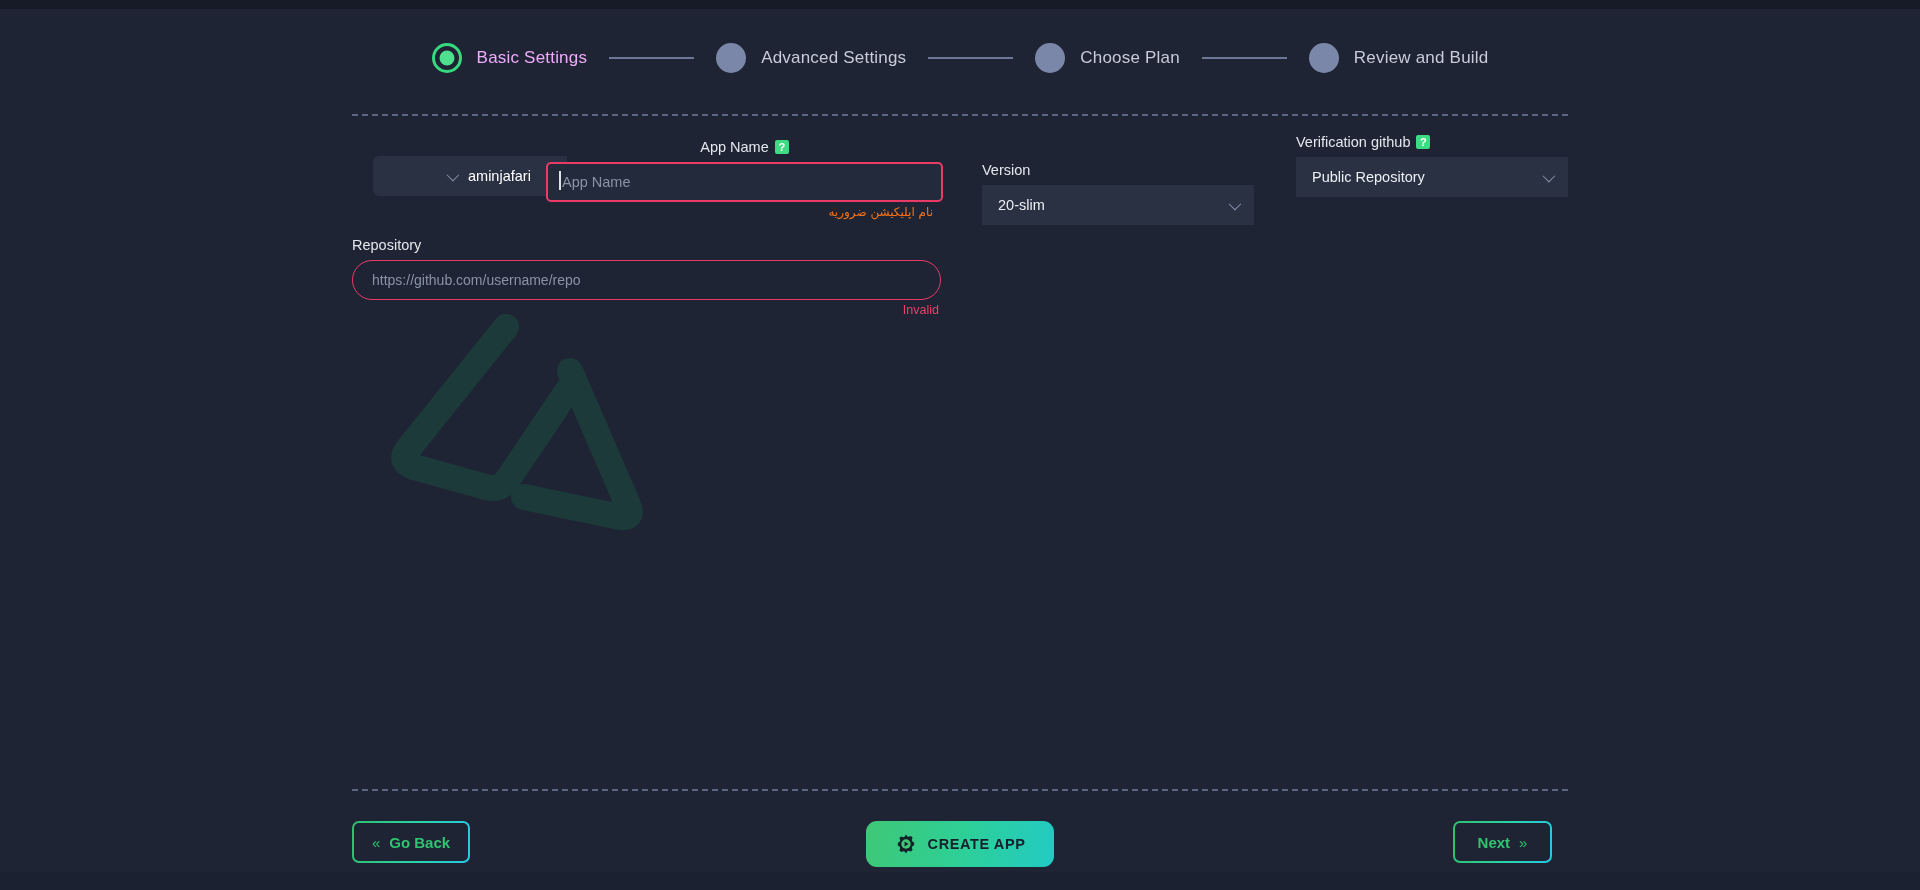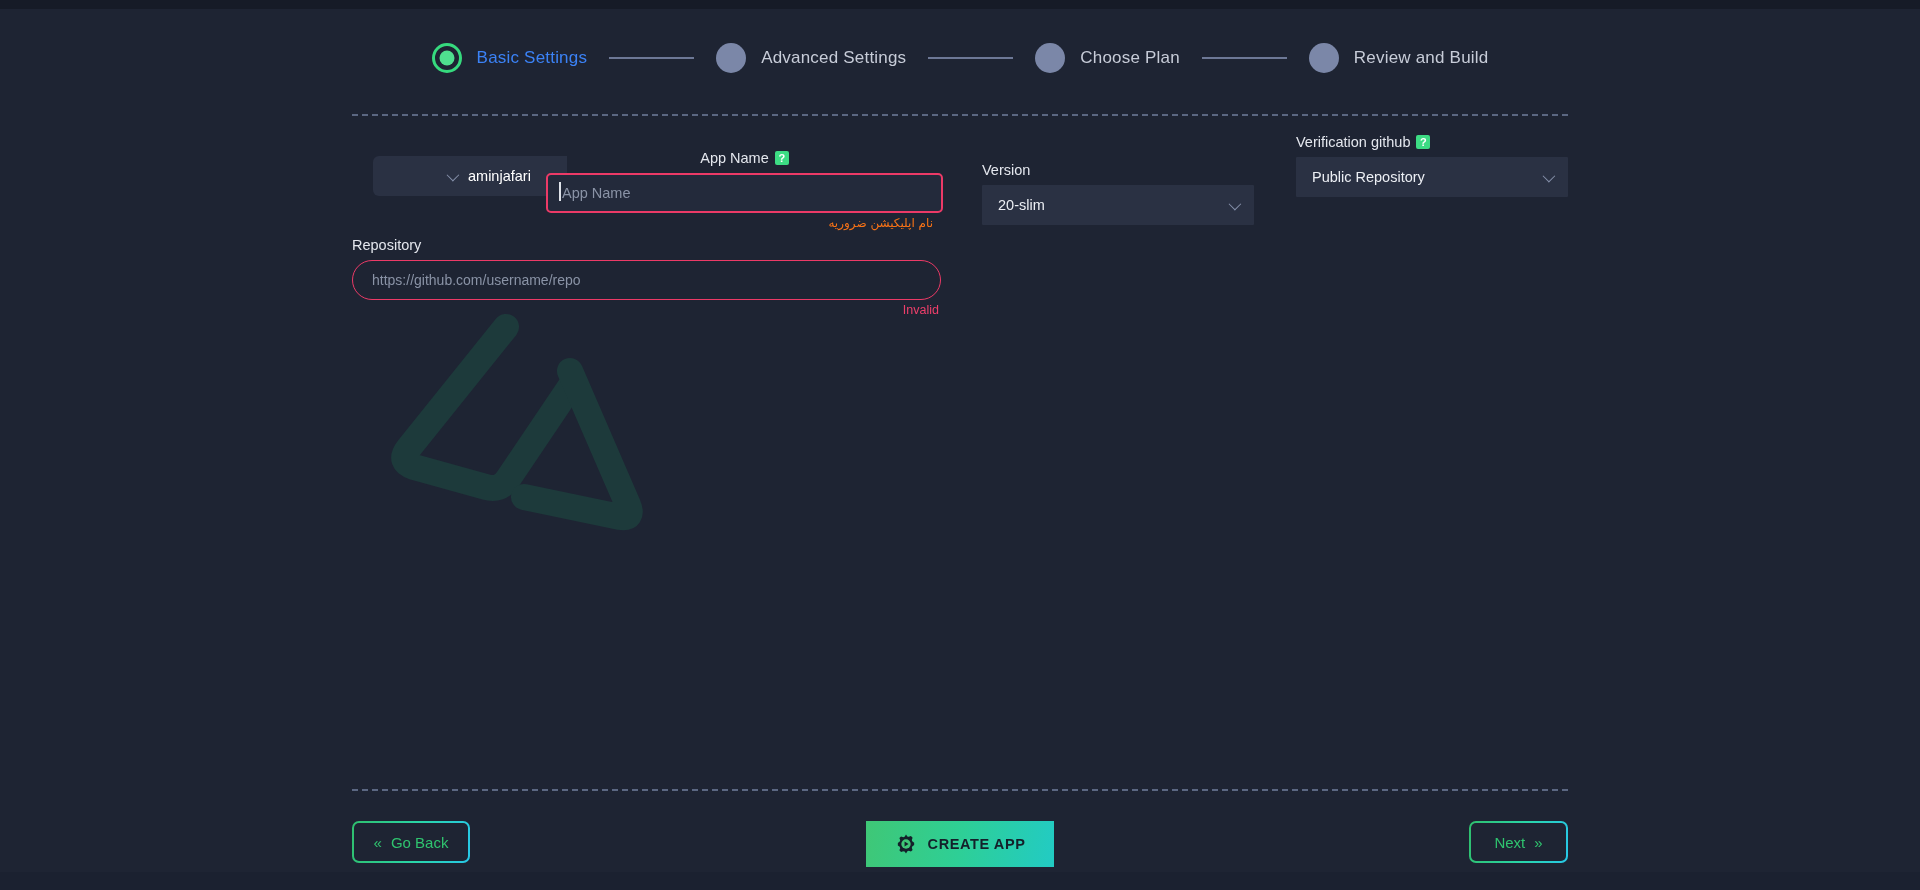--- a/index.html
+++ b/index.html
@@ -77,21 +77,21 @@
     height: 15px;
     border-radius: 50%;
     background: #4fe08f;
   }
   .step-label {
     font-size: 17px;
     color: #c7ccd8;
     white-space: nowrap;
     letter-spacing: .2px;
   }
-  .step-label.active { color: #3b82f6; }
+  .step-label.active { color: #f0abfc; }
   .step-connector {
     width: 85px;
     height: 2px;
     background: #6d7896;
     margin: 0 22px;
     flex: none;
   }
 
   
   .divider {
@@ -167,21 +167,21 @@
     height: 9px;
     border-right: 1.6px solid #8691ab;
     border-bottom: 1.6px solid #8691ab;
     transform: rotate(45deg) translateY(-2px);
     flex: none;
   }
 
   .appname-block {
     position: absolute;
     left: 194px;
-    top: 16px;
+    top: 5px;
     width: 397px;
   }
   .appname-block .field-label {
     justify-content: center;
   }
   .appname-input {
     width: 397px;
     height: 40px;
     background: #232a3b;
     border: 2px solid #ec3a67;
@@ -310,41 +310,41 @@
     border-radius: 5px;
     display: flex;
     align-items: center;
     justify-content: center;
     gap: 9px;
     padding: 0 20px;
   }
   .ghost-btn-label {
     font-size: 15px;
     color: #2fc46f;
-    font-weight: 400;
+    font-weight: 700;
     white-space: nowrap;
   }
   .ghost-chevrons {
     font-size: 15px;
     color: #2fc46f;
     line-height: 1;
   }
 
   .btn-goback { left: 0; width: 118px; }
-  .btn-next   { right: 0; width: 99px; }
+  .btn-next   { right: 16px; width: 99px; }
 
   .create-btn {
     position: absolute;
     left: 50%;
     transform: translateX(-50%);
     top: 0;
     width: 188px;
     height: 46px;
     border: none;
-    border-radius: 0;
+    border-radius: 11px;
     background: linear-gradient(100deg, #3fc776 0%, #2ecf96 50%, #22cbc4 100%);
     display: flex;
     align-items: center;
     justify-content: center;
     gap: 11px;
     cursor: pointer;
     font-family: inherit;
   }
   .create-label {
     font-size: 14.5px;

